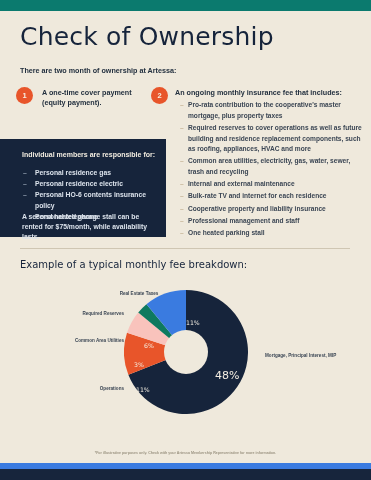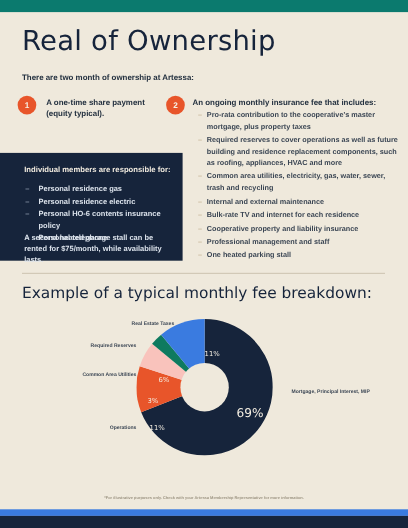--- a/index.html
+++ b/index.html
@@ -72,21 +72,21 @@
   .navybox p.note {
     position: absolute; left: 22px; top: 73px; width: 138px;
     font-size: 6.8px; line-height: 1.5; color: #DCE3EC; font-weight: 700;
   }
 
   .divider { position: absolute; left: 20px; top: 248px; width: 330px; height: 1px; background: #CFC6B3; }
 
   .section-head {
     position: absolute; left: 20px; top: 259px;
     font-family: "DejaVu Sans", sans-serif;
-    font-size: 14px; color: #16243B;
+    font-size: 10px; color: #16243B;
   }
 
   .chartwrap { position: absolute; left: 0; top: 285px; width: 371px; height: 180px; }
 
   .donut { position: absolute; left: 124px; top: 5px; width: 124px; height: 124px; }
 
   .seglabel {
     position: absolute; font-size: 4.6px; line-height: 1.45;
     color: #3B4654; font-weight: 700;
   }
@@ -112,25 +112,25 @@
     text-align: center; font-size: 3.6px; color: #9C9482; font-weight: 700;
   }
 </style>
 </head>
 <body>
 
 <div class="page">
 
   <div class="topbar"></div>
 
-  <div class="title">Real of Ownership</div>
+  <div class="title">Check of Ownership</div>
   <div class="intro">There are two month of ownership at Artessa:</div>
 
   <div class="badge badge-1">1</div>
-  <div class="item1-text">A one-time share payment (equity typical).</div>
+  <div class="item1-text">A one-time cover payment (equity payment).</div>
 
   <div class="badge badge-2">2</div>
   <div class="item2-head">An ongoing monthly insurance fee that includes:</div>
 
   <ul class="blist">
     <li>Pro-rata contribution to the cooperative's master mortgage, plus property taxes</li>
     <li>Required reserves to cover operations as well as future building and residence replacement components, such as roofing, appliances, HVAC and more</li>
     <li>Common area utilities, electricity, gas, water, sewer, trash and recycling</li>
     <li>Internal and external maintenance</li>
     <li>Bulk-rate TV and internet for each residence</li>
@@ -170,21 +170,21 @@
     <div class="seglabel lbl-taxes">Real Estate Taxes</div>
     <div class="seglabel lbl-reserves">Required Reserves</div>
     <div class="seglabel lbl-utils">Common Area Utilities</div>
     <div class="seglabel lbl-ops">Operations</div>
     <div class="seglabel lbl-mortgage">Mortgage, Principal Interest, MIP</div>
 
     <div class="pct pct-taxes">11%</div>
     <div class="pct pct-reserves">6%</div>
     <div class="pct pct-utils">3%</div>
     <div class="pct pct-ops">11%</div>
-    <div class="pct pct-big pct-mortgage">69%</div>
+    <div class="pct pct-big pct-mortgage">48%</div>
   </div>
 
   <div class="footnote">*For illustrative purposes only. Check with your Artessa Membership Representative for more information.</div>
 
   <div class="bottom-blue"></div>
   <div class="bottom-navy"></div>
 
 </div>
 
 </body></html>

